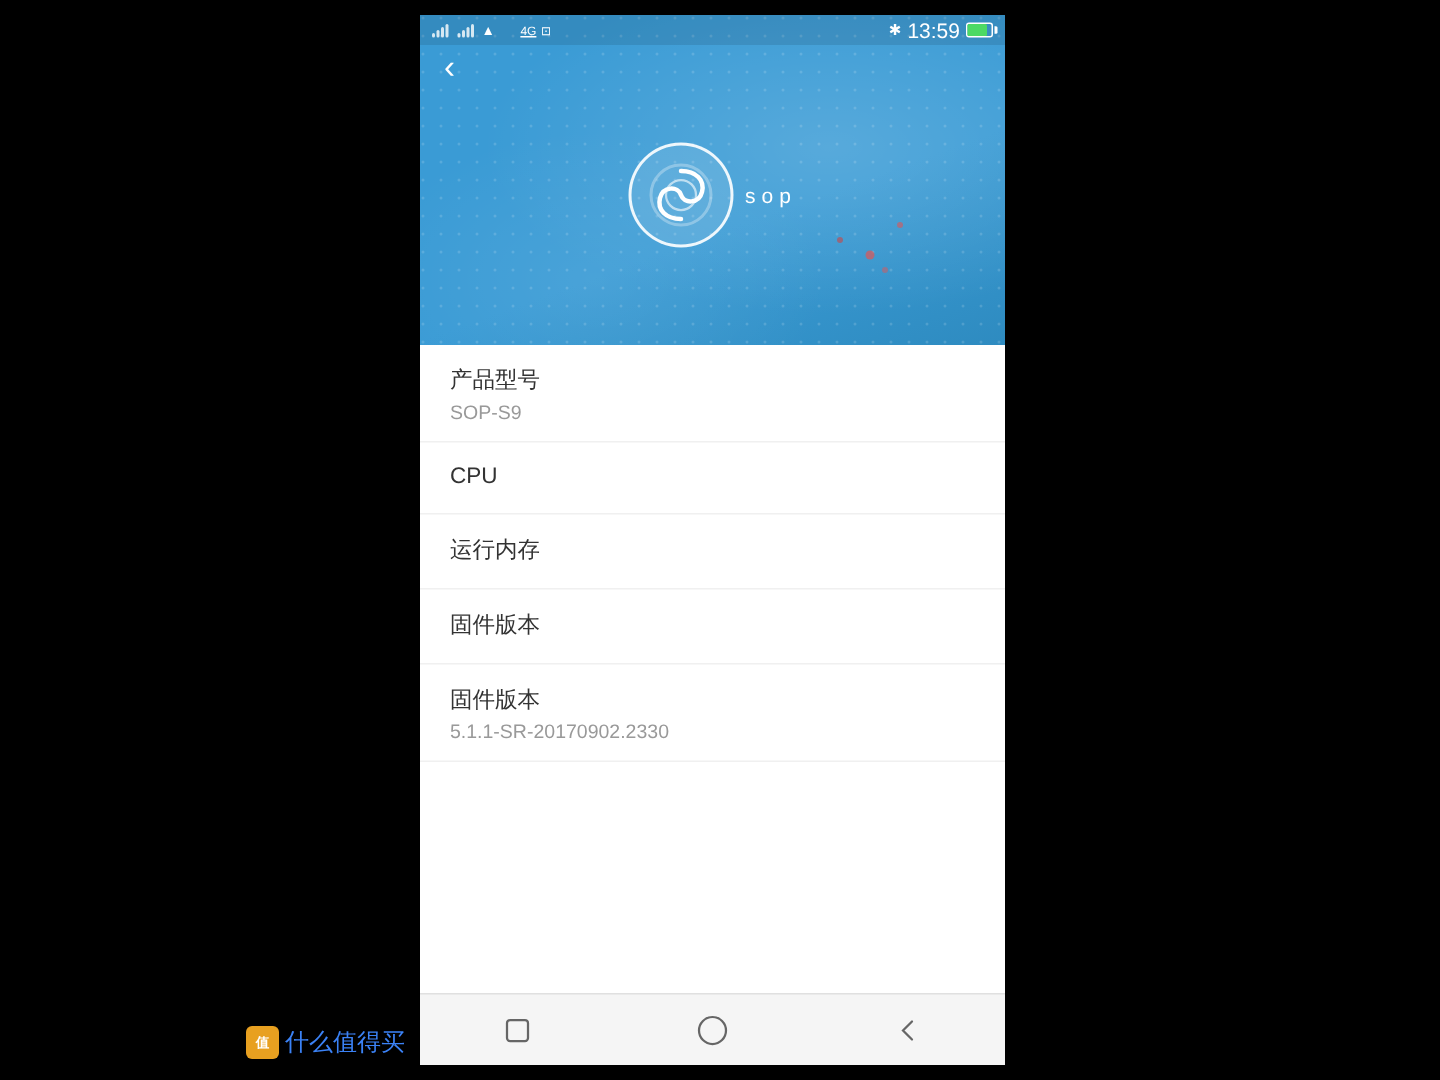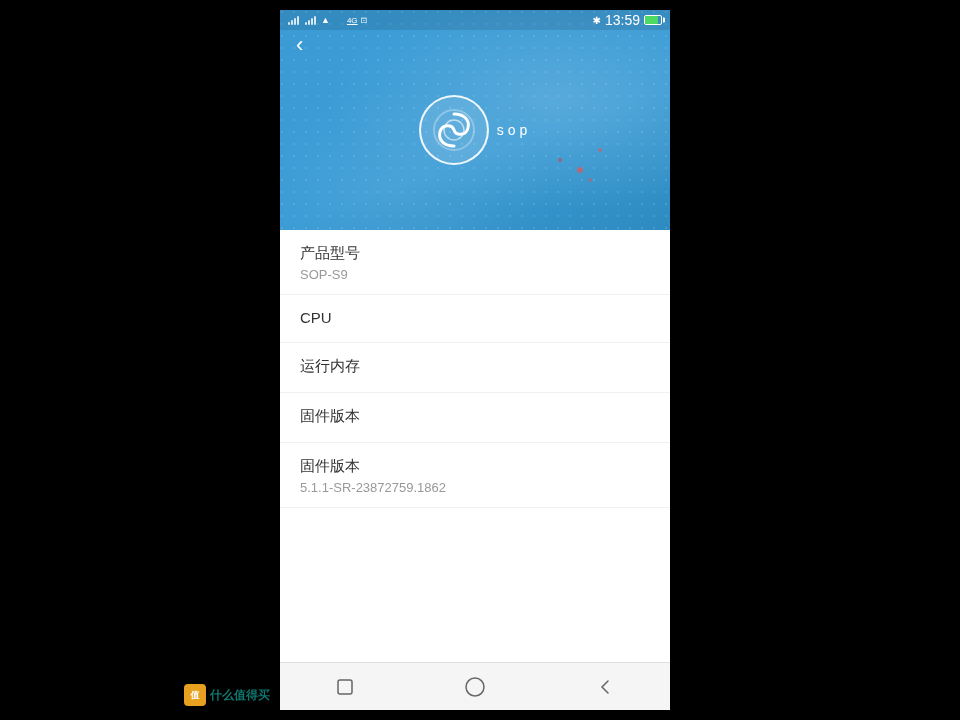--- a/index.html
+++ b/index.html
@@ -208,21 +208,21 @@
       background: rgba(255,255,255,0.8);
       border-radius: 1px;
     }
   </style>
 </head>
 <body>
 
 <div style="width:280px;height:720px;background:#000;flex-shrink:0;position:relative;">
   <div style="position:absolute;bottom:14px;right:10px;display:flex;align-items:center;">
     <span style="display:inline-block;width:22px;height:22px;background:#e8a020;border-radius:4px;color:#fff;font-size:9px;text-align:center;line-height:22px;font-weight:bold;margin-right:4px;">值</span>
-    <span style="color:#0f766e;font-size:12px;font-weight:bold;">什么值得买</span>
+    <span style="color:#3b82f6;font-size:16px;font-weight:normal;">什么值得买</span>
   </div>
 </div>
 
 <div class="phone-frame">
 
   <div class="status-bar" style="background:rgba(0,0,0,0.1);">
     <div class="status-left">
       <div class="signal-bars">
         <div class="signal-bar" style="height:3px;"></div>
         <div class="signal-bar" style="height:5px;"></div>
@@ -297,21 +297,21 @@
     <div class="info-item">
       <div class="info-label">运行内存</div>
     </div>
 
     <div class="info-item">
       <div class="info-label">固件版本</div>
     </div>
 
     <div class="info-item">
       <div class="info-label">固件版本</div>
-      <div class="info-value">5.1.1-SR-23872759.1862</div>
+      <div class="info-value">5.1.1-SR-20170902.2330</div>
     </div>
 
 
   </div>
 
   <div class="bottom-nav">
     <div class="nav-btn">
       <svg width="20" height="20" viewBox="0 0 20 20" xmlns="http://www.w3.org/2000/svg">
         <rect x="3" y="3" width="14" height="14" rx="2" fill="none" stroke="#666" stroke-width="1.5"></rect>
       </svg>

